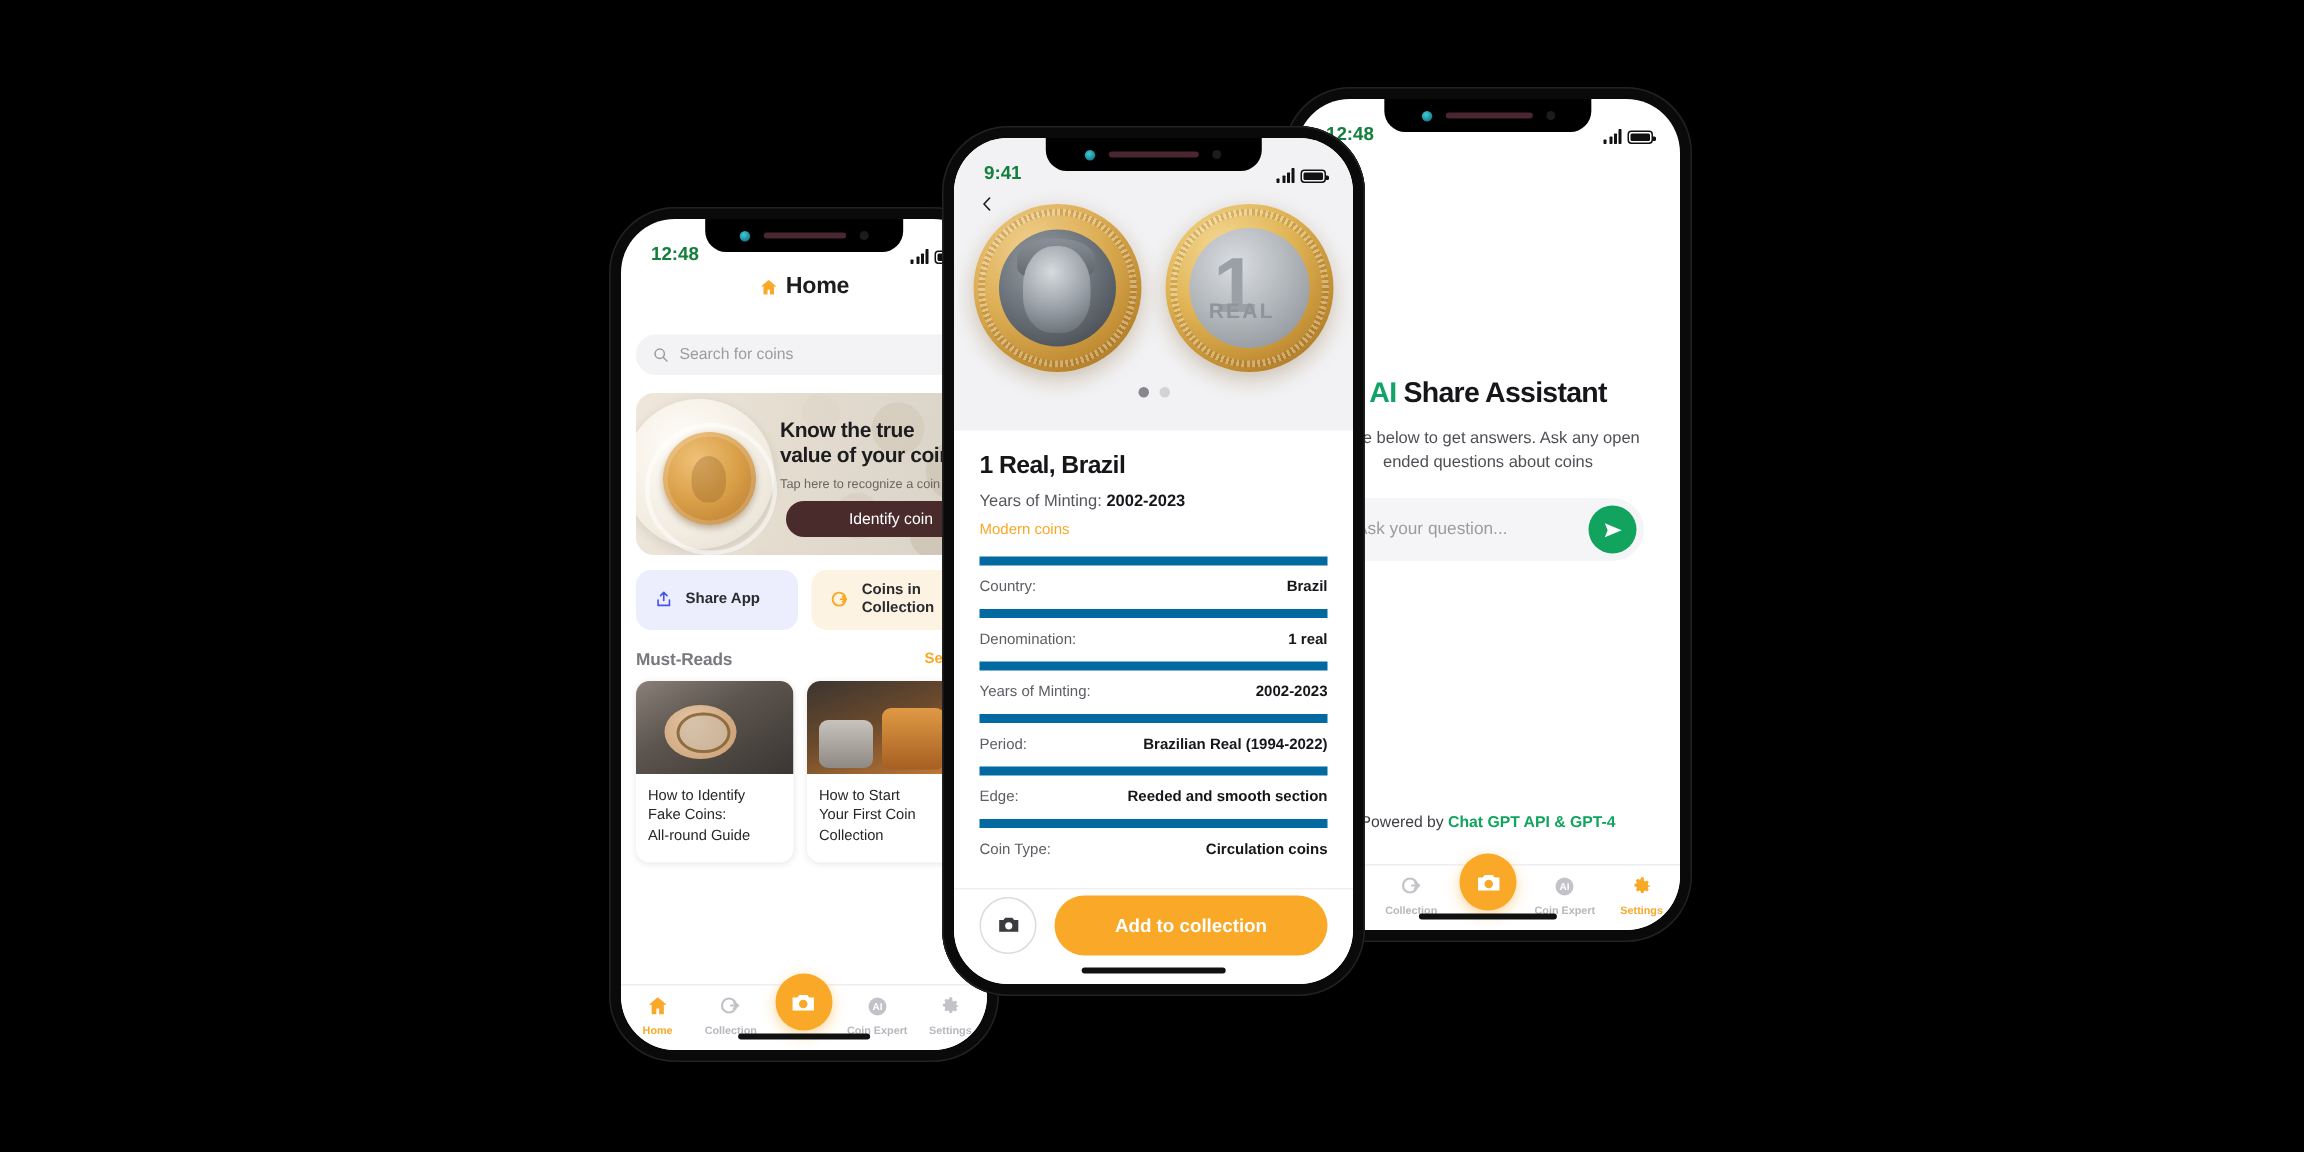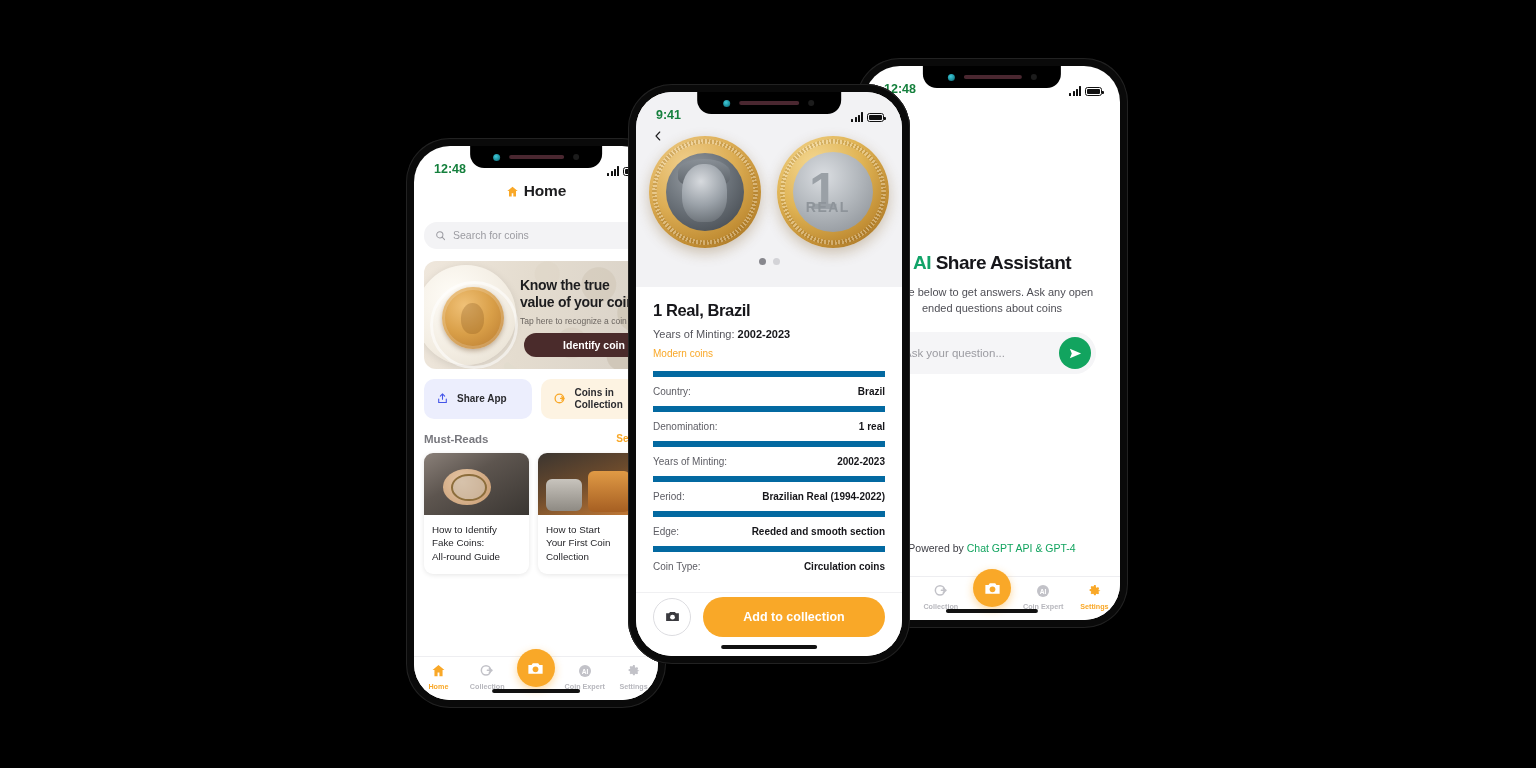--- a/index.html
+++ b/index.html
@@ -85,21 +85,21 @@
   .banner .gcoin::after { content:""; position:absolute; left:30%; top:26%; width:38%; height:50%;
      border-radius:50% 50% 45% 45%; background: rgba(120,70,20,.25); }
   .banner .loupe { position:absolute; left:6px; top:20px; width:88px; height:88px; border-radius:50%;
      border:3px solid rgba(255,255,255,.55); }
   .banner .loupe::after { content:""; position:absolute; right:-20px; bottom:-12px; width:34px; height:7px;
      border-radius:4px; background:rgba(225,219,206,.95); transform:rotate(38deg); }
   .banner-txt { position:absolute; left:96px; top:16px; right:6px; }
   .banner-h { font-size:14px; line-height:17px; font-weight:bold; color:#1d1d1f; letter-spacing:-.3px; white-space:nowrap; }
   .banner-s { margin-top:5px; font-size:8.5px; color:#6b6560; white-space:nowrap; }
   .id-btn { position:absolute; left:100px; bottom:12px; width:140px; height:24px; border-radius:12px;
-            background:#4a2b2b; color:#fff; font-size:10.5px; font-weight:bold;
+            background:#4a2b2b; color:#fff; font-size:10.5px; font-weight:normal;
             display:flex; align-items:center; justify-content:center; }
   .quickrow { margin-top:10px; display:flex; gap:9px; }
   .qcard { flex:1; height:40px; border-radius:10px; display:flex; align-items:center; gap:8px; padding:0 12px; }
   .qcard.share { background:#eceefd; }
   .qcard.coll  { background:#fdf3e2; }
   .qlabel { font-size:10px; font-weight:600; color:#2b2b2f; line-height:12px; }
   .mr-row { margin-top:14px; display:flex; align-items:center; justify-content:space-between; }
   .mr-title { font-size:11.5px; font-weight:bold; color:#78787e; letter-spacing:-.1px; }
   .mr-all { font-size:10px; font-weight:bold; color:#f9a828; }
   .cards { margin-top:8px; display:flex; gap:9px; }
@@ -182,21 +182,21 @@
   .r-h1 { font-size:19px; font-weight:bold; color:#16161a; letter-spacing:-.5px; }
   .r-h1 .ai { color:#11a368; }
   .r-p { margin-top:10px; font-size:11px; line-height:16px; color:#4e4e55; }
   .askbar { margin:16px 6px 0; height:42px; background:#f5f5f7; border-radius:21px;
             display:flex; align-items:center; justify-content:space-between; padding:0 5px 0 16px; }
   .askbar .ph { font-size:11.5px; color:#9b9ba1; }
   .sendbtn { width:32px; height:32px; border-radius:50%; background:#12a45f; flex:none;
              display:flex; align-items:center; justify-content:center; }
   .powered { position:absolute; left:0; right:0; bottom:66px; text-align:center;
              font-size:10.5px; color:#3d3d44; }
-  .powered b { color:#12a45f; font-weight:normal; }
+  .powered b { color:#12a45f; font-weight:bold; }
 </style>
 </head>
 <body>
 
 <div class="stage">
 
   <div class="phone" id="phone-left">
     <div class="bezel"></div>
     <div class="screen">
 

